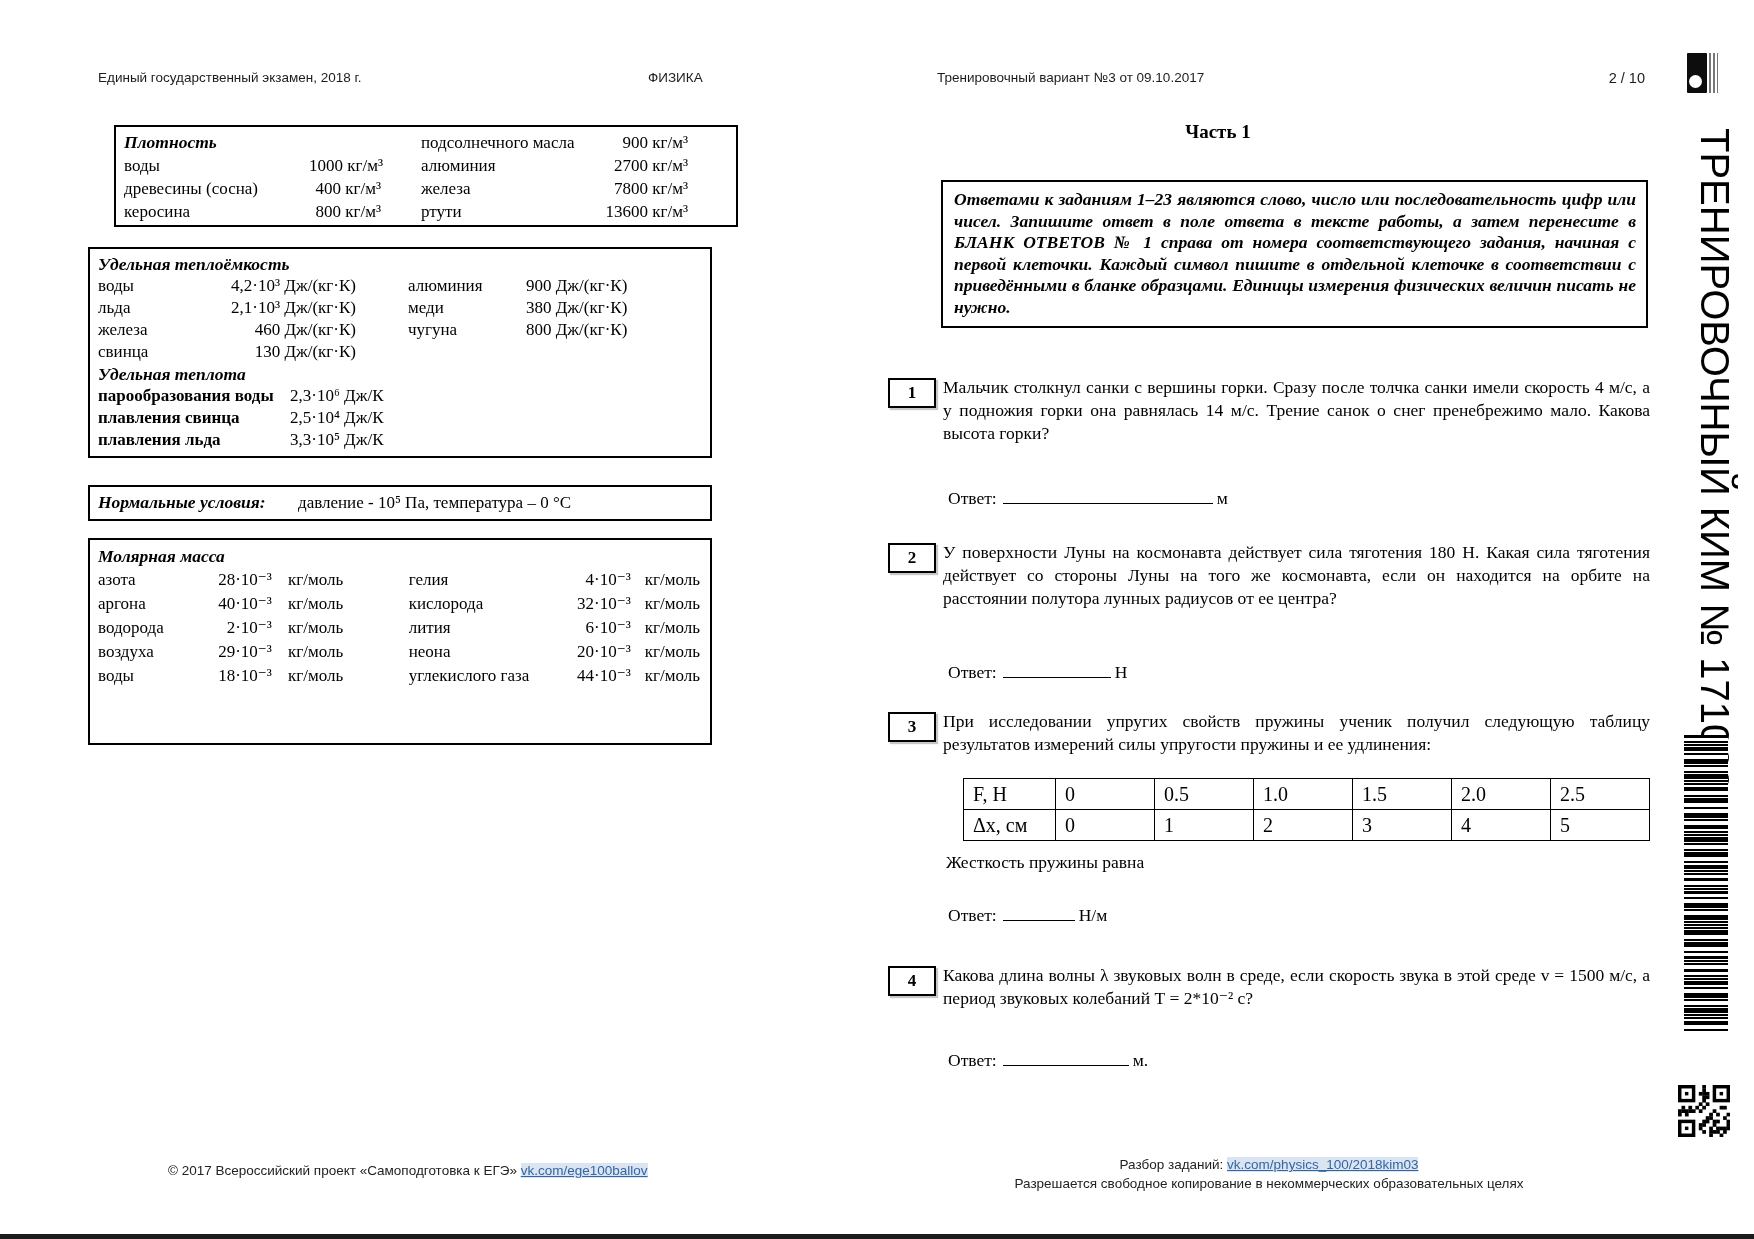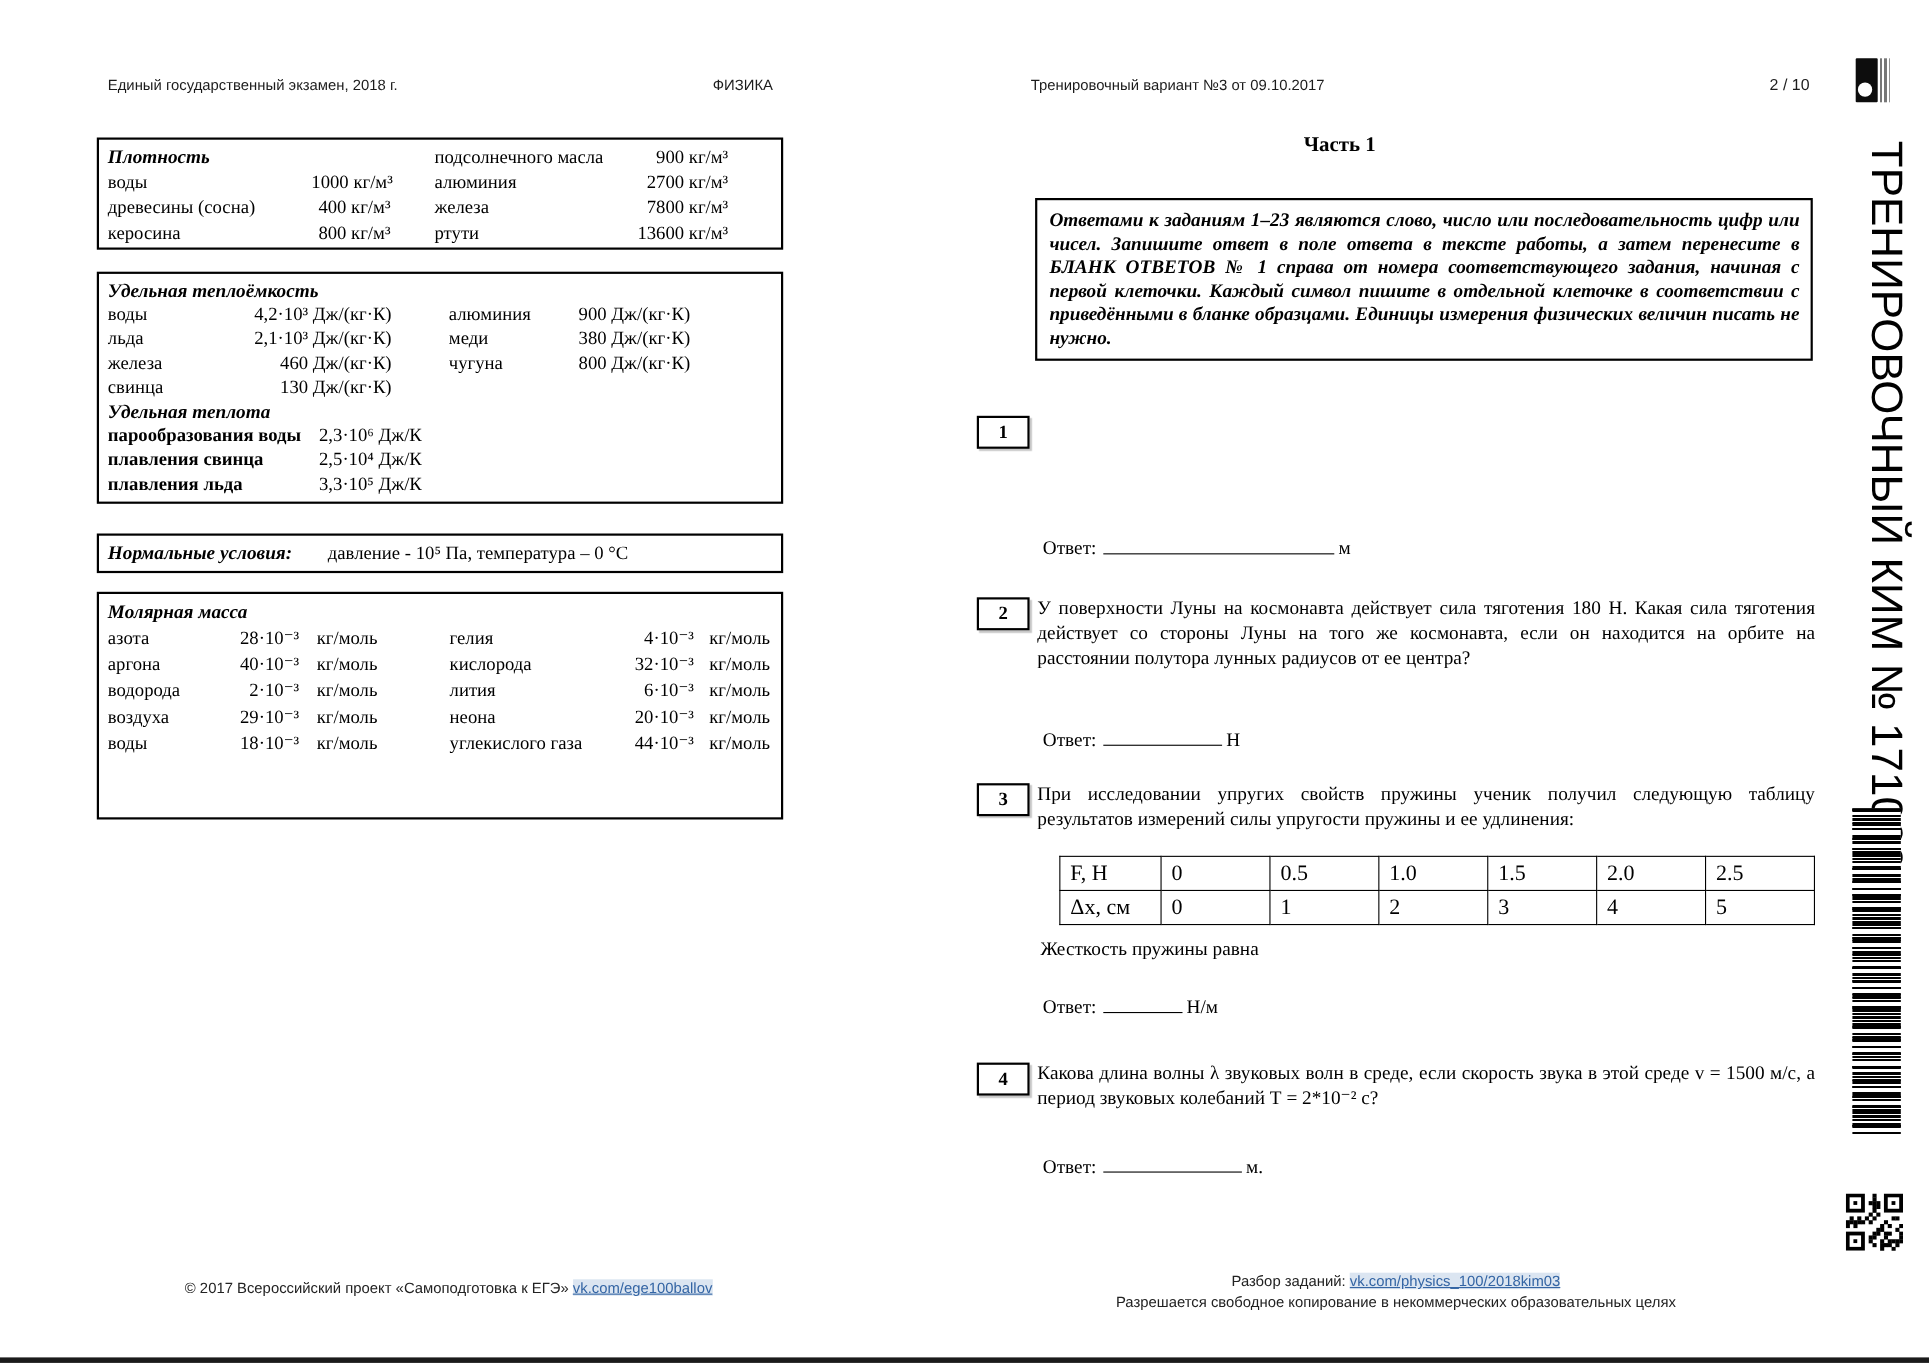--- a/index.html
+++ b/index.html
@@ -9,21 +9,21 @@
     color:#000; font-family:"Liberation Serif","DejaVu Serif",serif; overflow:hidden;
   }
   
   .hdr { position:absolute; top:70px; font-family:"Liberation Sans","DejaVu Sans",sans-serif; font-size:13.5px; color:#1c1c1c; white-space:nowrap; }
   .hdr-exam { left:88px;margin-left:10px; }
   .hdr-subject { left:648px; font-weight:normal; }
   .hdr-variant { left:937px; }
   .hdr-page { left:1573px; width:72px; text-align:right; font-size:14.5px; }
   
   .refbox { position:absolute; left:88px; width:624px; border:2px solid #000; padding:4px 10px 4px 8px; font-size:17px; }
-  .box-density { top:125px; height:102px; }
+  .box-density { top:125px; height:102px;margin-left:26px; }
   .box-heat    { top:247px; height:211px; }
   .box-normal  { top:485px; height:36px; }
   .box-molar   { top:538px; height:207px; }
   .rrow { display:flex; align-items:baseline; line-height:23px; white-space:nowrap; }
   .box-heat .rrow { line-height:22px; }
   .box-molar .rrow { line-height:24px; }
   .rtitle { font-weight:bold; font-style:italic; font-size:17.5px; }
   
   .d-ll { width:185px; } .d-lv { width:72px; text-align:right; }
   .d-rl { margin-left:40px; width:172px; } .d-rv { width:95px; text-align:right; }
@@ -211,20 +211,21 @@
       <span class="m-rl">углекислого газа</span>
       <span class="m-rv">44·10⁻³</span>
       <span class="m-ru">кг/моль</span>
     </div>
   </div>
 
   <div class="part-title">Часть 1</div>
   <div class="instruction">Ответами к заданиям 1–23 являются слово, число или последовательность цифр или чисел. Запишите ответ в поле ответа в тексте работы, а затем перенесите в БЛАНК ОТВЕТОВ № 1 справа от номера соответствующего задания, начиная с первой клеточки. Каждый символ пишите в отдельной клеточке в соответствии с приведёнными в бланке образцами. Единицы измерения физических величин писать не нужно.</div>
 
   <div class="qnum" style="top:378px">1</div>
+  <div class="qtext" style="top:376px">Мальчик столкнул санки с вершины горки. Сразу после толчка санки имели скорость 4 м/с, а у подножия горки она равнялась 14 м/с. Трение санок о снег пренебрежимо мало. Какова высота горки?</div>
   <div class="answer" style="top:486px">
     <span>Ответ:</span><span class="blank" style="width:210px"></span><span class="unit">м</span>
   </div>
 
   <div class="qnum" style="top:543px">2</div>
   <div class="qtext" style="top:541px">У поверхности Луны на космонавта действует сила тяготения 180 Н. Какая сила тяготения действует со стороны Луны на того же космонавта, если он находится на орбите на расстоянии полутора лунных радиусов от ее центра?</div>
   <div class="answer" style="top:660px">
     <span>Ответ:</span><span class="blank" style="width:108px"></span><span class="unit">Н</span>
   </div>
 

